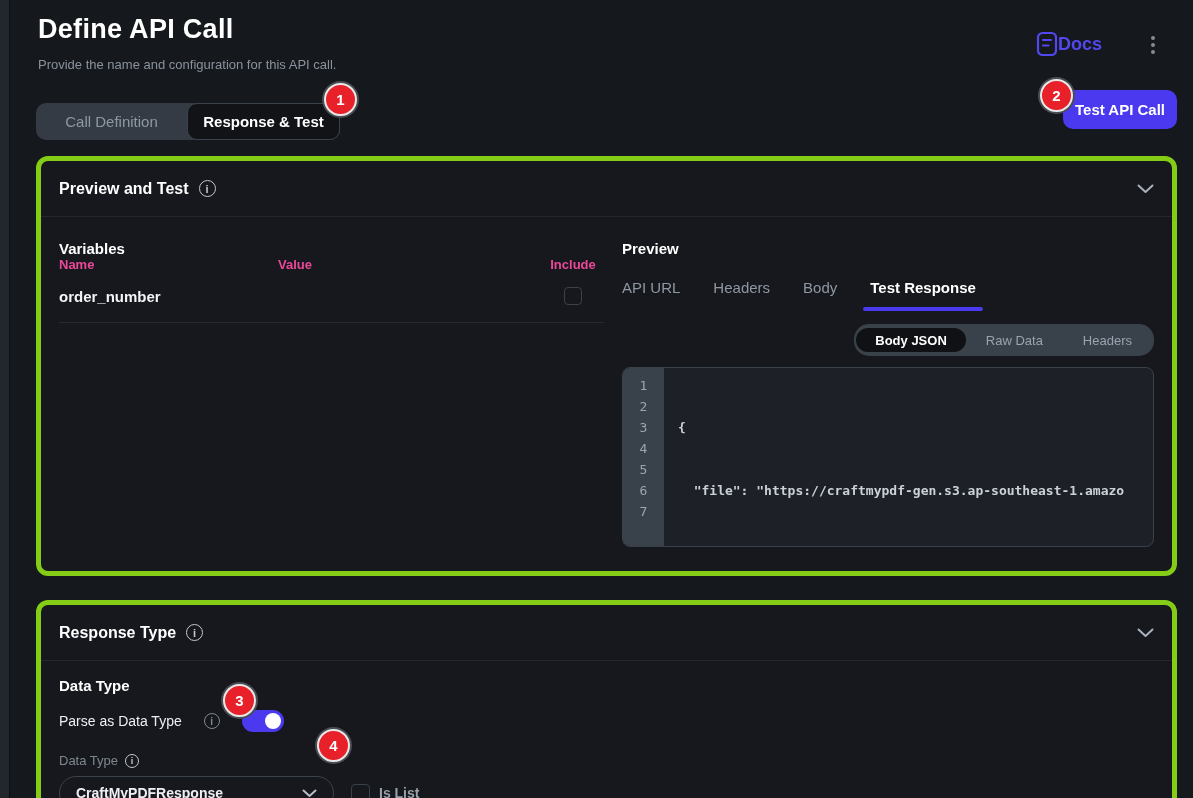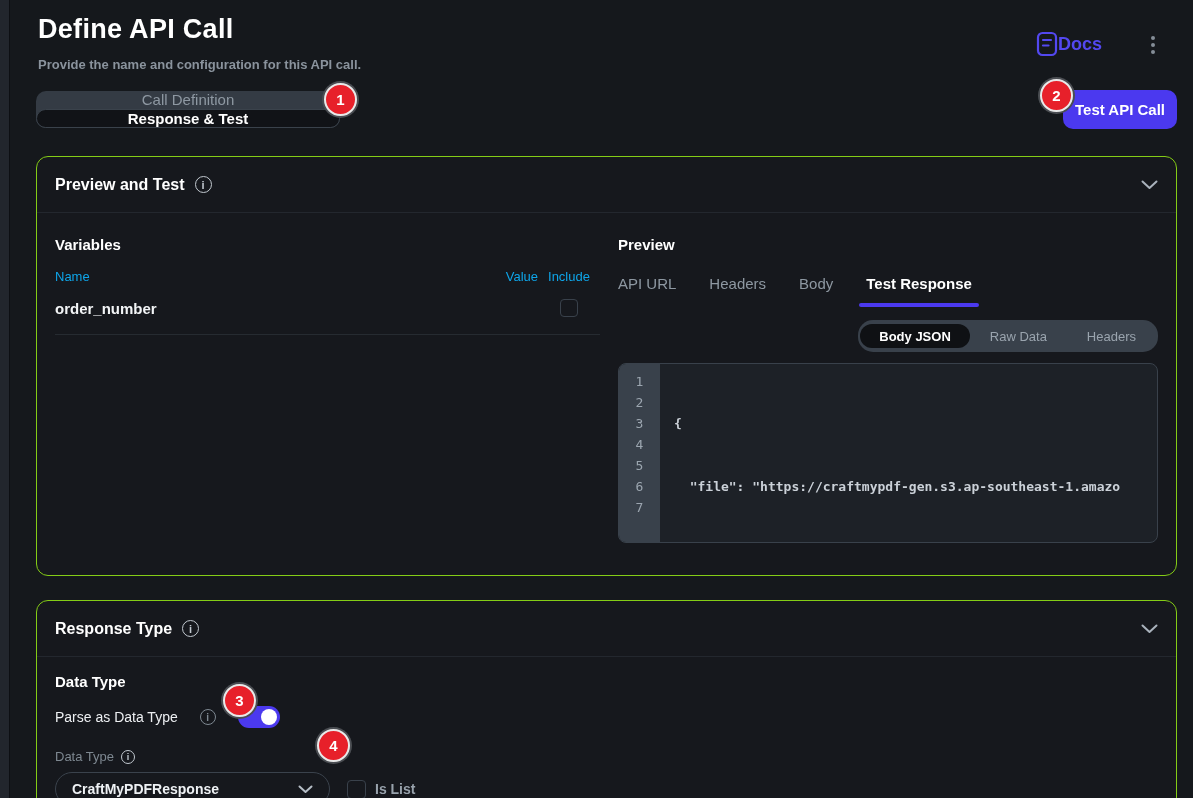--- a/index.html
+++ b/index.html
@@ -8,53 +8,53 @@
     position:relative;
     background:#15181C;
     overflow:hidden;
     font-family:"Liberation Sans", sans-serif;
     color:#fff;
   }
   .left-strip { position:absolute; left:0; top:0; width:10px; height:798px; background:#22262D; border-right:1px solid #0D0F13; }
 
   
   .page-title { position:absolute; left:38px; top:14px; font-size:27px; font-weight:700; letter-spacing:.3px; color:#FFFFFF; }
-  .page-subtitle { position:absolute; left:38px; top:57px; font-size:13px; color:#8A939D;font-weight:bold; }
+  .page-subtitle { position:absolute; left:38px; top:57px; font-size:13px; color:#8A939D; }
 
   .docs-link { position:absolute; left:1036px; top:30px; height:28px; display:flex; align-items:center; cursor:pointer; }
   .docs-link .docs-label { font-size:18px; font-weight:700; color:#5348F0; }
   .kebab { position:absolute; left:1141px; top:33px; width:24px; height:24px; display:flex; flex-direction:column; align-items:center; justify-content:center; gap:3px; cursor:pointer; }
   .kebab i { width:4px; height:4px; border-radius:50%; background:#848D97; }
 
   
-  .tab-group { position:absolute; left:36px; top:91px; width:304px; height:37px; background:#343B44; border-radius:10px; display:flex;flex-direction:column; }
+  .tab-group { position:absolute; left:36px; top:103px; width:304px; height:37px; background:#343B44; border-radius:10px; display:flex; }
   .tab { flex:1; display:flex; align-items:center; justify-content:center; font-size:15px; color:#8E98A2; cursor:pointer; }
   .tab.selected { background:#111317; border:1px solid #3A424B; border-radius:10px; color:#fff; font-weight:700; }
 
   .test-btn { position:absolute; left:1063px; top:90px; width:114px; height:39px; background:#4B39EF; color:#fff; font-weight:700; font-size:15px; border:none; border-radius:10px; cursor:pointer; font-family:"Liberation Sans", sans-serif; }
 
   
-  .card { position:absolute; left:36px; width:1141px; background:#16181D; border:1px solid #84cc16; border-radius:12px; }
+  .card { position:absolute; left:36px; width:1141px; background:#16181D; border:5px solid #84cc16; border-radius:12px; }
   .card.preview-test { top:156px; height:420px; }
   .card.response-type { top:600px; height:230px; }
   .card-header { height:56px; display:flex; align-items:center; padding:0 18px; border-bottom:1px solid #23272E; }
   .card-title { font-size:16px; font-weight:700; color:#FFFFFF; }
   .info-icon { margin-left:10px; width:17px; height:17px; min-width:17px; border:1.5px solid #C2C9D0; border-radius:50%; color:#C2C9D0; font-size:11px; font-weight:700; display:flex; align-items:center; justify-content:center; cursor:pointer; }
   .info-icon.gray { border-color:#7E8891; color:#7E8891; width:16px; height:16px; min-width:16px; font-size:10px; margin-left:0; }
   .info-icon.small { width:14px; height:14px; min-width:14px; font-size:9px; border-width:1px; margin-left:0; }
   .chevron-btn { margin-left:auto; cursor:pointer; display:flex; align-items:center; }
 
   .card-body { padding:18px; display:flex; }
 
   
   .vars-col { width:545px; margin-right:18px; }
   .section-heading { font-size:15px; font-weight:700; color:#FFFFFF; margin-top:5px; }
-  .vars-head { display:flex; margin-top:16px; font-size:13px; font-weight:400; color:#0ea5e9; }
+  .vars-head { display:flex; font-size:13px; font-weight:700; color:#ec4899; }
   .col-name { width:219px; }
-  .col-value { flex:1;text-align:right; }
+  .col-value { flex:1; }
   .col-include { width:62px; text-align:center; }
   .var-row { display:flex; align-items:flex-end; margin-top:15px; }
   .var-name { width:219px; font-size:15px; font-weight:700; color:#F2F4F6; }
   .var-value { flex:1; }
   .var-include { width:62px; display:flex; justify-content:center; }
   .checkbox { width:18px; height:18px; border:1.5px solid #39414B; border-radius:4px; background:transparent; cursor:pointer; }
   .row-divider { height:1px; background:#262B31; margin-top:17px; }
 
   
   .preview-col { flex:1; }

